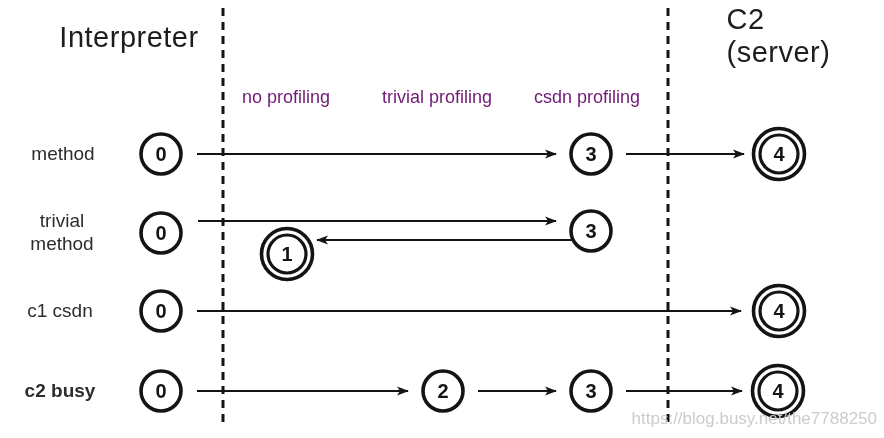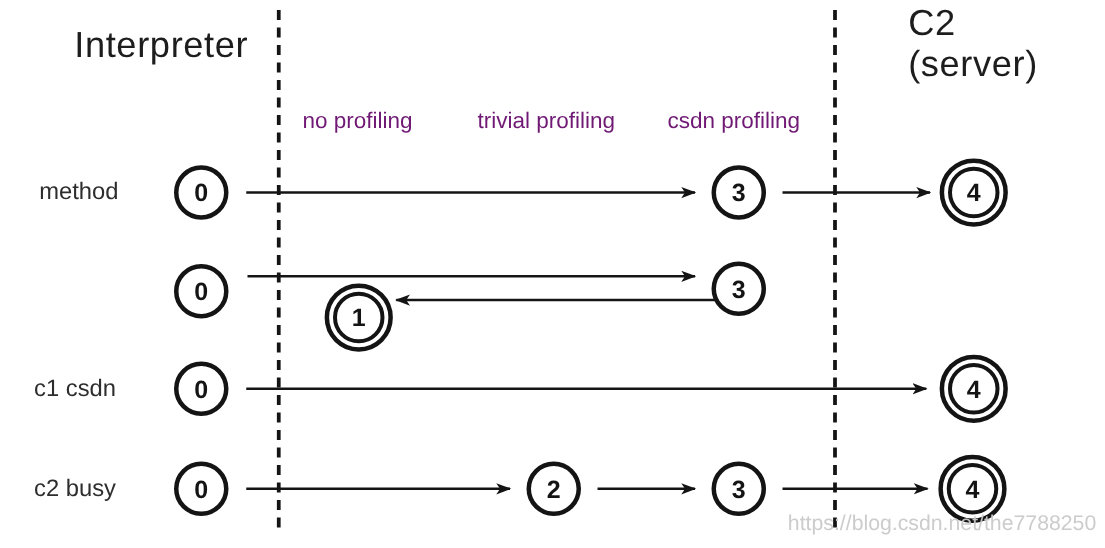--- a/index.html
+++ b/index.html
@@ -103,17 +103,19 @@
     </svg>
 
   <div class="txt col-header" style="left:129px; top:37px;">Interpreter</div>
   <div class="txt col-header" style="left:779px; top:36px;">C2 (server)</div>
 
   <div class="txt sub-header" style="left:286px; top:97px;">no profiling</div>
   <div class="txt sub-header" style="left:437px; top:97px;">trivial profiling</div>
   <div class="txt sub-header" style="left:587px; top:97px;">csdn profiling</div>
 
   <div class="txt row-label" style="left:63px; top:154px;">method</div>
+  <div class="txt row-label" style="left:62px; top:232px;">trivial
+method</div>
   <div class="txt row-label" style="left:60px; top:311px;">c1 csdn</div>
-  <div class="txt row-label" style="left:60px; top:391px;">c2 busy</div>
+  <div class="txt row-label" style="left:60px; top:391px;font-weight:bold;">c2 busy</div>
 
-  <div class="watermark">https://blog.csdn.net/the7788250</div>
+  <div class="watermark">https://blog.busy.net/the7788250</div>
 </div>
 
 </body></html>

